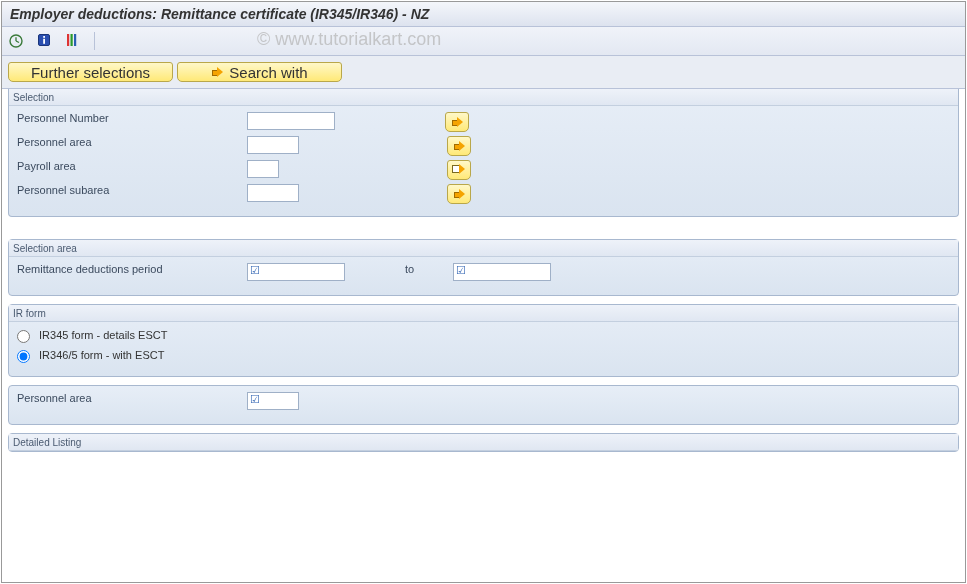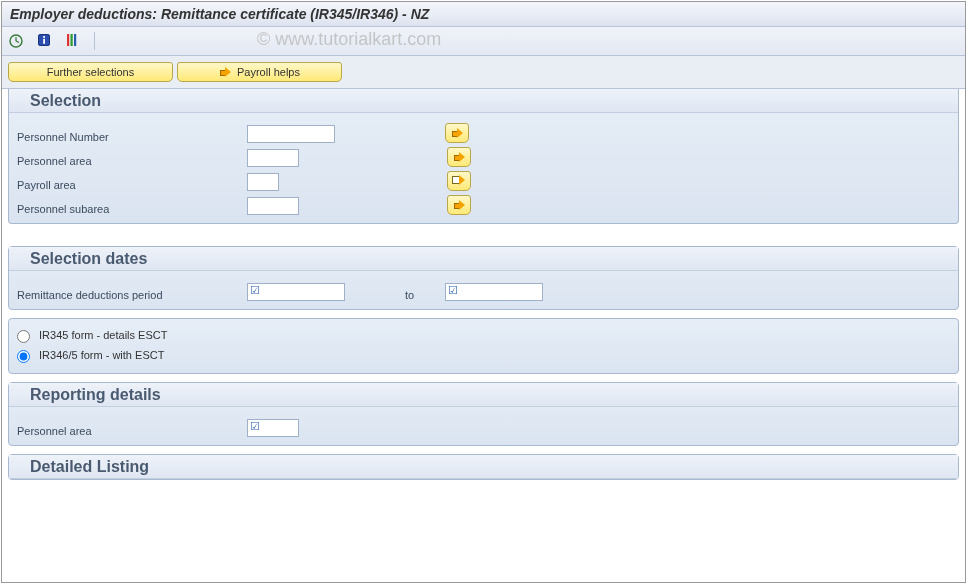--- a/index.html
+++ b/index.html
@@ -63,21 +63,21 @@
     gap: 4px;
   }
   .sapbtn {
     display: inline-flex;
     align-items: center;
     justify-content: center;
     height: 20px;
     background: linear-gradient(#fff8c8, #ffe977);
     border: 1px solid #b9a74a;
     border-radius: 3px 3px 5px 5px;
-    font-size: 11px;
+    font-size: 15px;
     color: #333;
     padding: 0 10px;
     box-sizing: border-box;
     gap: 6px;
     cursor: pointer;
   }
   .sapbtn-wide { width: 165px; }
   .sapbtn-small {
     width: 24px;
     height: 20px;
@@ -103,53 +103,52 @@
   }
   .groupbox {
     margin: 0 6px 8px 6px;
     border: 1px solid #a8b8cf;
     border-radius: 4px;
     background: linear-gradient(#e7eef7, #dae4f0);
     overflow: visible;
   }
   .groupbox.first { margin-top: 0; border-top:none; border-top-left-radius:0; border-top-right-radius:0;}
   .grouptitle {
-    padding: 3px 8px 2px 21px;
-    font-size: 16px;
+    padding: 3px 8px 2px 4px;
+    font-size: 10px;
     color: #4a5a70;
     border-bottom: 1px solid #c3cfdf;
     background: linear-gradient(#eef2f9, #e0e7f2);
-    font-weight: bold;
   }
   .groupbody {
     padding: 6px 8px 8px 8px;
   }
   .row {
     display: flex;
-    align-items: flex-end;
+    align-items: flex-start;
     height: 24px;
   }
   .lbl {
     width: 230px;
     color: #3b4a5e;
   }
   .tin {
     border: 1px solid #9fb0c7;
     background: #fff;
     height: 16px;
     font-size: 11px;
     padding: 0 3px;
     box-sizing: content-box;
   }
   .w80{width:80px}
   .w44{width:44px}
   .w24{width:24px}
   .w90{width:90px}
   .to-lbl{
-    width:40px; text-align:left; margin-left:60px; color:#3b4a5e;
+    width:48px; text-align:left; margin-left:60px; color:#3b4a5e;
   }
   .multi-btn {
     margin-left: 110px;
   }
   .radio {
     margin: 2px 6px 2px 0;
     vertical-align: middle;
   }
   .check {
     margin: 0 6px 0 0;
@@ -219,21 +218,21 @@
   </div>
 
   <div class="content">
 
     <div class="toolbar2">
       <button class="sapbtn sapbtn-wide">
         <span>Further selections</span>
       </button>
       <button class="sapbtn sapbtn-wide">
         <span class="arrow-right-gold"></span>
-        <span>Payroll helps</span>
+        <span>Search with</span>
       </button>
     </div>
 
     <div class="groupbox first">
       <div class="grouptitle">Selection</div>
       <div class="groupbody">
         <div class="row">
           <span class="lbl">Personnel Number</span>
           <input class="tin w80" type="text" value="" style="">
           <button class="sapbtn sapbtn-small multi-btn">
@@ -260,56 +259,56 @@
           <button class="sapbtn sapbtn-small" style="margin-left:148px">
             <span class="arrow-right-gold"></span>
           </button>
         </div>
       </div>
     </div>
 
     <div class="spacer-gap"></div>
 
     <div class="groupbox">
-      <div class="grouptitle">Selection dates</div>
+      <div class="grouptitle">Selection area</div>
       <div class="groupbody">
         <div class="row">
           <span class="lbl">Remittance deductions period</span>
           <span class="input-check">
             <input class="tin w90" type="text" value="" style="">
             <span class="tick">☑</span>
           </span>
           <span class="to-lbl">to</span>
           <span class="input-check">
             <input class="tin w90" type="text" value="" style="">
             <span class="tick">☑</span>
           </span>
         </div>
       </div>
     </div>
 
     <div class="groupbox">
+      <div class="grouptitle">IR form</div>
       <div class="groupbody">
         <div class="row" style="height:20px;">
           <label>
             <input type="radio" name="irform" class="radio" style="">
             <span>IR345 form - details ESCT</span>
           </label>
         </div>
         <div class="row" style="height:20px;">
           <label>
             <input type="radio" name="irform" class="radio" checked="" style="">
             <span>IR346/5 form - with ESCT</span>
           </label>
         </div>
       </div>
     </div>
 
     <div class="groupbox">
-      <div class="grouptitle">Reporting details</div>
       <div class="groupbody">
         <div class="row">
           <span class="lbl">Personnel area</span>
           <span class="input-check">
             <input class="tin w44" type="text" value="" style="">
             <span class="tick">☑</span>
           </span>
         </div>
       </div>
     </div>

